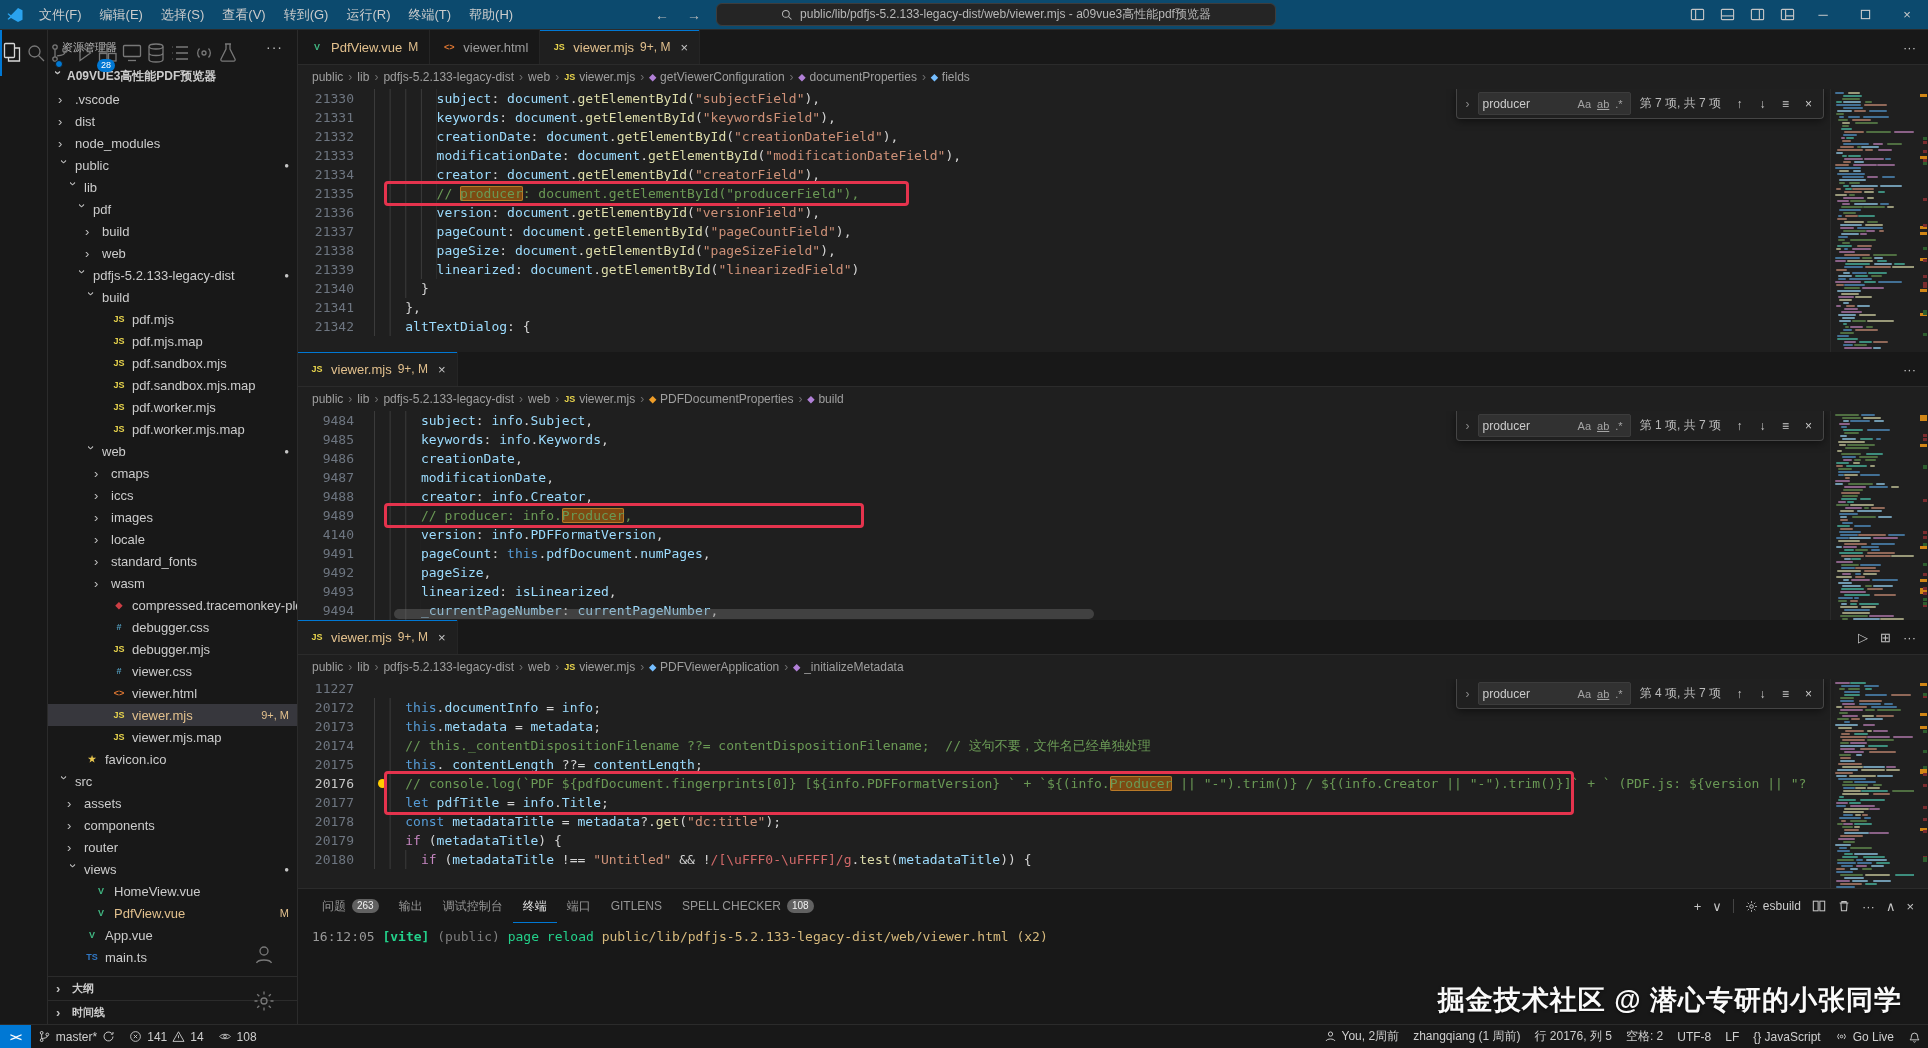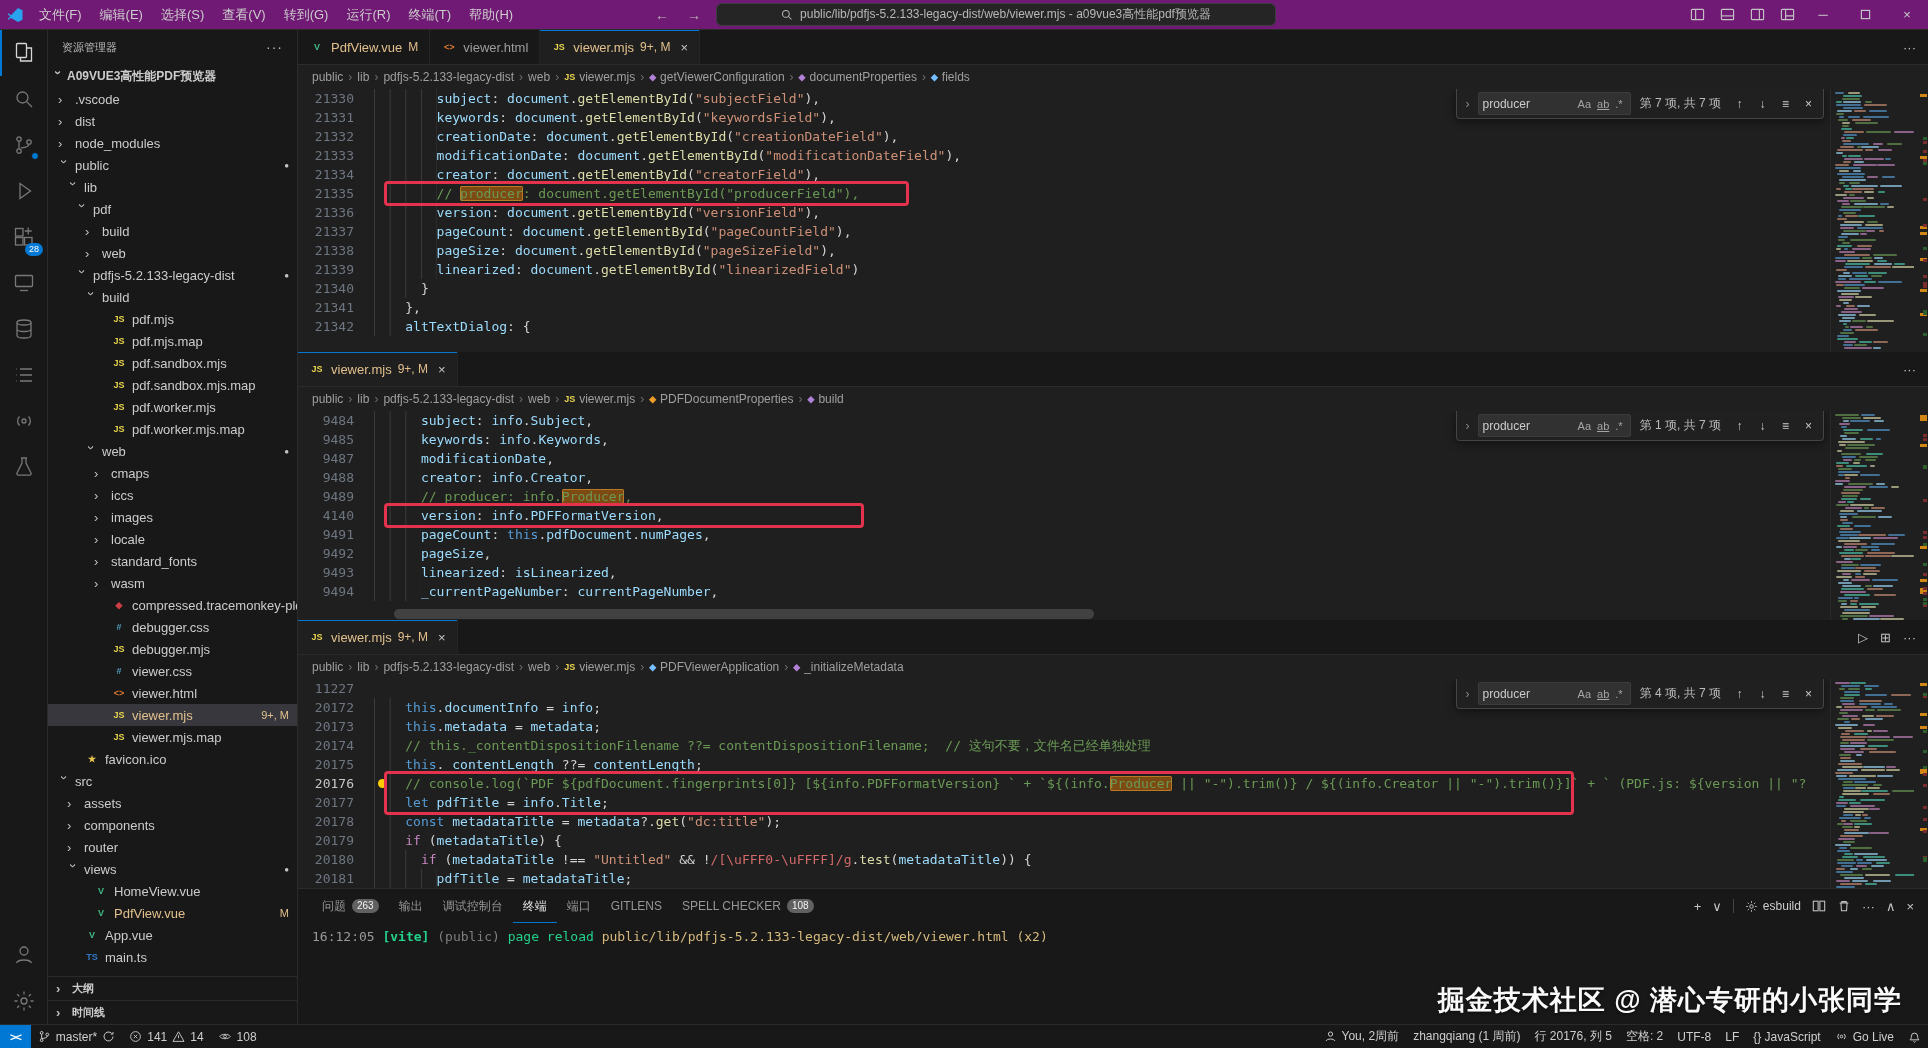--- a/index.html
+++ b/index.html
@@ -1,42 +1,42 @@
 <!DOCTYPE html>
 <html><head>
 <meta charset="utf-8">
 <style>
   * { box-sizing: border-box; margin: 0; padding: 0; }
   html,body { width:1928px; height:1048px; overflow:hidden; background:#1f1f1f;
     font-family:"Liberation Sans", sans-serif; color:#cccccc; }
   .app { width:1928px; height:1048px; display:flex; flex-direction:column; }
 
   
-  .titlebar { height:30px; background:#701a75; border-bottom:1px solid #2b2b2b;
+  .titlebar { height:30px; background:#0c4a6e; border-bottom:1px solid #2b2b2b;
     display:flex; align-items:center; position:relative; flex:none; }
   .logo { width:30px; display:flex; justify-content:center; }
   .menubar { display:flex; font-size:13px; color:#cccccc; }
   .menu-item { padding:0 9px; line-height:26px; border-radius:5px; }
   .center-wrap { position:absolute; left:50%; transform:translateX(-50%); top:3px;
     display:flex; align-items:center; gap:12px; }
   .nav-arrow { color:#bbb; font-size:14px; width:20px; text-align:center; }
   .command-center { width:560px; height:23px; background:#252525; border:1px solid #3d3d3d;
     border-radius:6px; display:flex; align-items:center; justify-content:center; gap:7px;
     font-size:12px; color:#b8b8b8; overflow:hidden; white-space:nowrap; }
   .titlebar-right { margin-left:auto; display:flex; align-items:center; height:100%; }
   .tb-ico { width:30px; display:flex; justify-content:center; color:#c5c5c5; }
   .win { width:42px; height:100%; display:flex; align-items:center; justify-content:center;
     color:#cccccc; font-size:13px; }
 
   
   .main { display:flex; height:994px; flex:none; }
 
   
   .activitybar { width:48px; background:#181818; border-right:1px solid #2b2b2b;
-    display:flex; flex-direction:column; flex:none; }
+    display:flex; flex:none; }
   .ab-item { width:48px; height:46px; display:flex; align-items:center; justify-content:center;
     color:#787878; position:relative; }
   .ab-item.active { color:#d7d7d7; box-shadow:inset 2px 0 0 #0078d4; }
   .ab-badge { position:absolute; right:5px; bottom:4px; background:#0078d4; color:#fff;
     font-size:9px; border-radius:9px; padding:1px 4px; line-height:1.2; }
   .ab-dot { position:absolute; right:9px; bottom:8px; width:8px; height:8px; border-radius:50%;
     background:#0078d4; border:1px solid #181818; }
   .ab-bottom { margin-top:auto; }
 
   
@@ -759,20 +759,21 @@
             <span class="bc-sep">›</span>
             <span class="bc-item">
               <span class="bc-ico" style="color: rgb(177, 128, 215);">◆</span>
               <span>build</span>
             </span>
           </div>
         <div class="viewport">
           <div class="lines">
               <div class="code-line"><span class="gutter">9484</span><span class="codetxt"><span class="indw" style="width: 6ch;"></span><span class="t-prop">subject</span><span class="t-pun">: </span><span class="t-var">info</span><span class="t-pun">.</span><span class="t-prop">Subject</span><span class="t-pun">,</span></span></div>
               <div class="code-line"><span class="gutter">9485</span><span class="codetxt"><span class="indw" style="width: 6ch;"></span><span class="t-prop">keywords</span><span class="t-pun">: </span><span class="t-var">info</span><span class="t-pun">.</span><span class="t-prop">Keywords</span><span class="t-pun">,</span></span></div>
+              <div class="code-line"><span class="gutter">9486</span><span class="codetxt"><span class="indw" style="width: 6ch;"></span><span class="t-prop">creationDate</span><span class="t-pun">,</span></span></div>
               <div class="code-line"><span class="gutter">9487</span><span class="codetxt"><span class="indw" style="width: 6ch;"></span><span class="t-prop">modificationDate</span><span class="t-pun">,</span></span></div>
               <div class="code-line"><span class="gutter">9488</span><span class="codetxt"><span class="indw" style="width: 6ch;"></span><span class="t-prop">creator</span><span class="t-pun">: </span><span class="t-var">info</span><span class="t-pun">.</span><span class="t-prop">Creator</span><span class="t-pun">,</span></span></div>
               <div class="code-line"><span class="gutter">9489</span><span class="codetxt"><span class="indw" style="width: 6ch;"></span><span class="t-com">// producer: info.</span><span class="t-com t-match">Producer</span><span class="t-com">,</span></span></div>
               <div class="code-line"><span class="gutter">4140</span><span class="codetxt"><span class="indw" style="width: 6ch;"></span><span class="t-prop">version</span><span class="t-pun">: </span><span class="t-var">info</span><span class="t-pun">.</span><span class="t-prop">PDFFormatVersion</span><span class="t-pun">,</span></span></div>
               <div class="code-line"><span class="gutter">9491</span><span class="codetxt"><span class="indw" style="width: 6ch;"></span><span class="t-prop">pageCount</span><span class="t-pun">: </span><span class="t-kw">this</span><span class="t-pun">.</span><span class="t-prop">pdfDocument</span><span class="t-pun">.</span><span class="t-prop">numPages</span><span class="t-pun">,</span></span></div>
               <div class="code-line"><span class="gutter">9492</span><span class="codetxt"><span class="indw" style="width: 6ch;"></span><span class="t-prop">pageSize</span><span class="t-pun">,</span></span></div>
               <div class="code-line"><span class="gutter">9493</span><span class="codetxt"><span class="indw" style="width: 6ch;"></span><span class="t-prop">linearized</span><span class="t-pun">: </span><span class="t-var">isLinearized</span><span class="t-pun">,</span></span></div>
               <div class="code-line"><span class="gutter">9494</span><span class="codetxt"><span class="indw" style="width: 6ch;"></span><span class="t-prop">_currentPageNumber</span><span class="t-pun">: </span><span class="t-var">currentPageNumber</span><span class="t-pun">,</span></span></div>
             </div>
           <div class="minimap">
@@ -942,21 +943,20 @@
               <div class="code-line"><span class="gutter">11227</span><span class="codetxt"></span></div>
               <div class="code-line"><span class="gutter">20172</span><span class="codetxt"><span class="indw" style="width: 4ch;"></span><span class="t-kw">this</span><span class="t-pun">.</span><span class="t-var">documentInfo</span><span class="t-op"> = </span><span class="t-var">info</span><span class="t-pun">;</span></span></div>
               <div class="code-line"><span class="gutter">20173</span><span class="codetxt"><span class="indw" style="width: 4ch;"></span><span class="t-kw">this</span><span class="t-pun">.</span><span class="t-var">metadata</span><span class="t-op"> = </span><span class="t-var">metadata</span><span class="t-pun">;</span></span></div>
               <div class="code-line"><span class="gutter">20174</span><span class="codetxt"><span class="indw" style="width: 4ch;"></span><span class="t-com">// this._contentDispositionFilename ??= contentDispositionFilename;  // 这句不要，文件名已经单独处理</span></span></div>
               <div class="code-line"><span class="gutter">20175</span><span class="codetxt"><span class="indw" style="width: 4ch;"></span><span class="t-kw">this</span><span class="t-pun">.</span><span class="t-var">_contentLength</span><span class="t-op"> ??= </span><span class="t-var">contentLength</span><span class="t-pun">;</span></span></div>
               <div class="code-line"><span class="gutter cur">20176</span><span class="bulb"></span><span class="codetxt"><span class="indw" style="width: 4ch;"></span><span class="t-com">// console.log(`PDF ${pdfDocument.fingerprints[0]} [${info.PDFFormatVersion} ` + `${(info.</span><span class="t-com t-match">Producer</span><span class="t-com"> || "-").trim()} / ${(info.Creator || "-").trim()}]` + ` (PDF.js: ${version || "?</span></span></div>
               <div class="code-line"><span class="gutter">20177</span><span class="codetxt"><span class="indw" style="width: 4ch;"></span><span class="t-kw">let</span><span class="t-pun"> </span><span class="t-var">pdfTitle</span><span class="t-op"> = </span><span class="t-var">info</span><span class="t-pun">.</span><span class="t-prop">Title</span><span class="t-pun">;</span></span></div>
               <div class="code-line"><span class="gutter">20178</span><span class="codetxt"><span class="indw" style="width: 4ch;"></span><span class="t-kw">const</span><span class="t-pun"> </span><span class="t-var">metadataTitle</span><span class="t-op"> = </span><span class="t-var">metadata</span><span class="t-pun">?.</span><span class="t-fn">get</span><span class="t-pun">(</span><span class="t-str">"dc:title"</span><span class="t-pun">);</span></span></div>
               <div class="code-line"><span class="gutter">20179</span><span class="codetxt"><span class="indw" style="width: 4ch;"></span><span class="t-ctl">if</span><span class="t-pun"> (</span><span class="t-var">metadataTitle</span><span class="t-pun">) {</span></span></div>
               <div class="code-line"><span class="gutter">20180</span><span class="codetxt"><span class="indw" style="width: 6ch;"></span><span class="t-ctl">if</span><span class="t-pun"> (</span><span class="t-var">metadataTitle</span><span class="t-op"> !== </span><span class="t-str">"Untitled"</span><span class="t-op"> &amp;&amp; </span><span class="t-op">!</span><span class="t-rgx">/[\uFFF0-\uFFFF]/g</span><span class="t-pun">.</span><span class="t-fn">test</span><span class="t-pun">(</span><span class="t-var">metadataTitle</span><span class="t-pun">)) {</span></span></div>
-              <div class="code-line"><span class="gutter">20181</span><span class="codetxt"><span class="indw" style="width: 8ch;"></span><span class="t-var">pdfTitle</span><span class="t-op"> = </span><span class="t-var">metadataTitle</span><span class="t-pun">;</span></span></div>
             </div>
           <div class="minimap">
               <div class="mm-row"><span style="margin-left: 0.0065186px; width: 14.5414px; background: rgb(197, 134, 192);"></span><span style="margin-left: 0.353577px; width: 16.0241px; background: rgb(78, 201, 176);"></span></div>
               <div class="mm-row"><span style="margin-left: 6.24279px; width: 18.3252px; background: rgb(86, 156, 214);"></span><span style="margin-left: 4.42331px; width: 15.4584px; background: rgb(86, 156, 214);"></span></div>
               <div class="mm-row"><span style="margin-left: 4.22383px; width: 5.44337px; background: rgb(106, 153, 85);"></span><span style="margin-left: 3.07984px; width: 12.5314px; background: rgb(106, 153, 85);"></span><span style="margin-left: 4.68482px; width: 7.46786px; background: rgb(78, 201, 176);"></span></div>
               <div class="mm-row"><span style="margin-left: 8.81633px; width: 16.6422px; background: rgb(86, 156, 214);"></span></div>
               <div class="mm-row"><span style="margin-left: 9.45245px; width: 15.2191px; background: rgb(78, 201, 176);"></span><span style="margin-left: 4.9255px; width: 22.8139px; background: rgb(86, 156, 214);"></span><span style="margin-left: 3.57634px; width: 20.2013px; background: rgb(206, 145, 120);"></span></div>
               <div class="mm-row"><span style="margin-left: 5.02896px; width: 13.9011px; background: rgb(106, 153, 85);"></span></div>
               <div class="mm-row"><span style="margin-left: 4.84631px; width: 14.4412px; background: rgb(86, 156, 214);"></span><span style="margin-left: 4.42106px; width: 23.0825px; background: rgb(206, 145, 120);"></span></div>
               <div class="mm-row"><span style="margin-left: 7.2646px; width: 12.5869px; background: rgb(197, 134, 192);"></span><span style="margin-left: 3.6734px; width: 22.09px; background: rgb(86, 156, 214);"></span><span style="margin-left: 3.55298px; width: 9.22461px; background: rgb(86, 156, 214);"></span></div>

